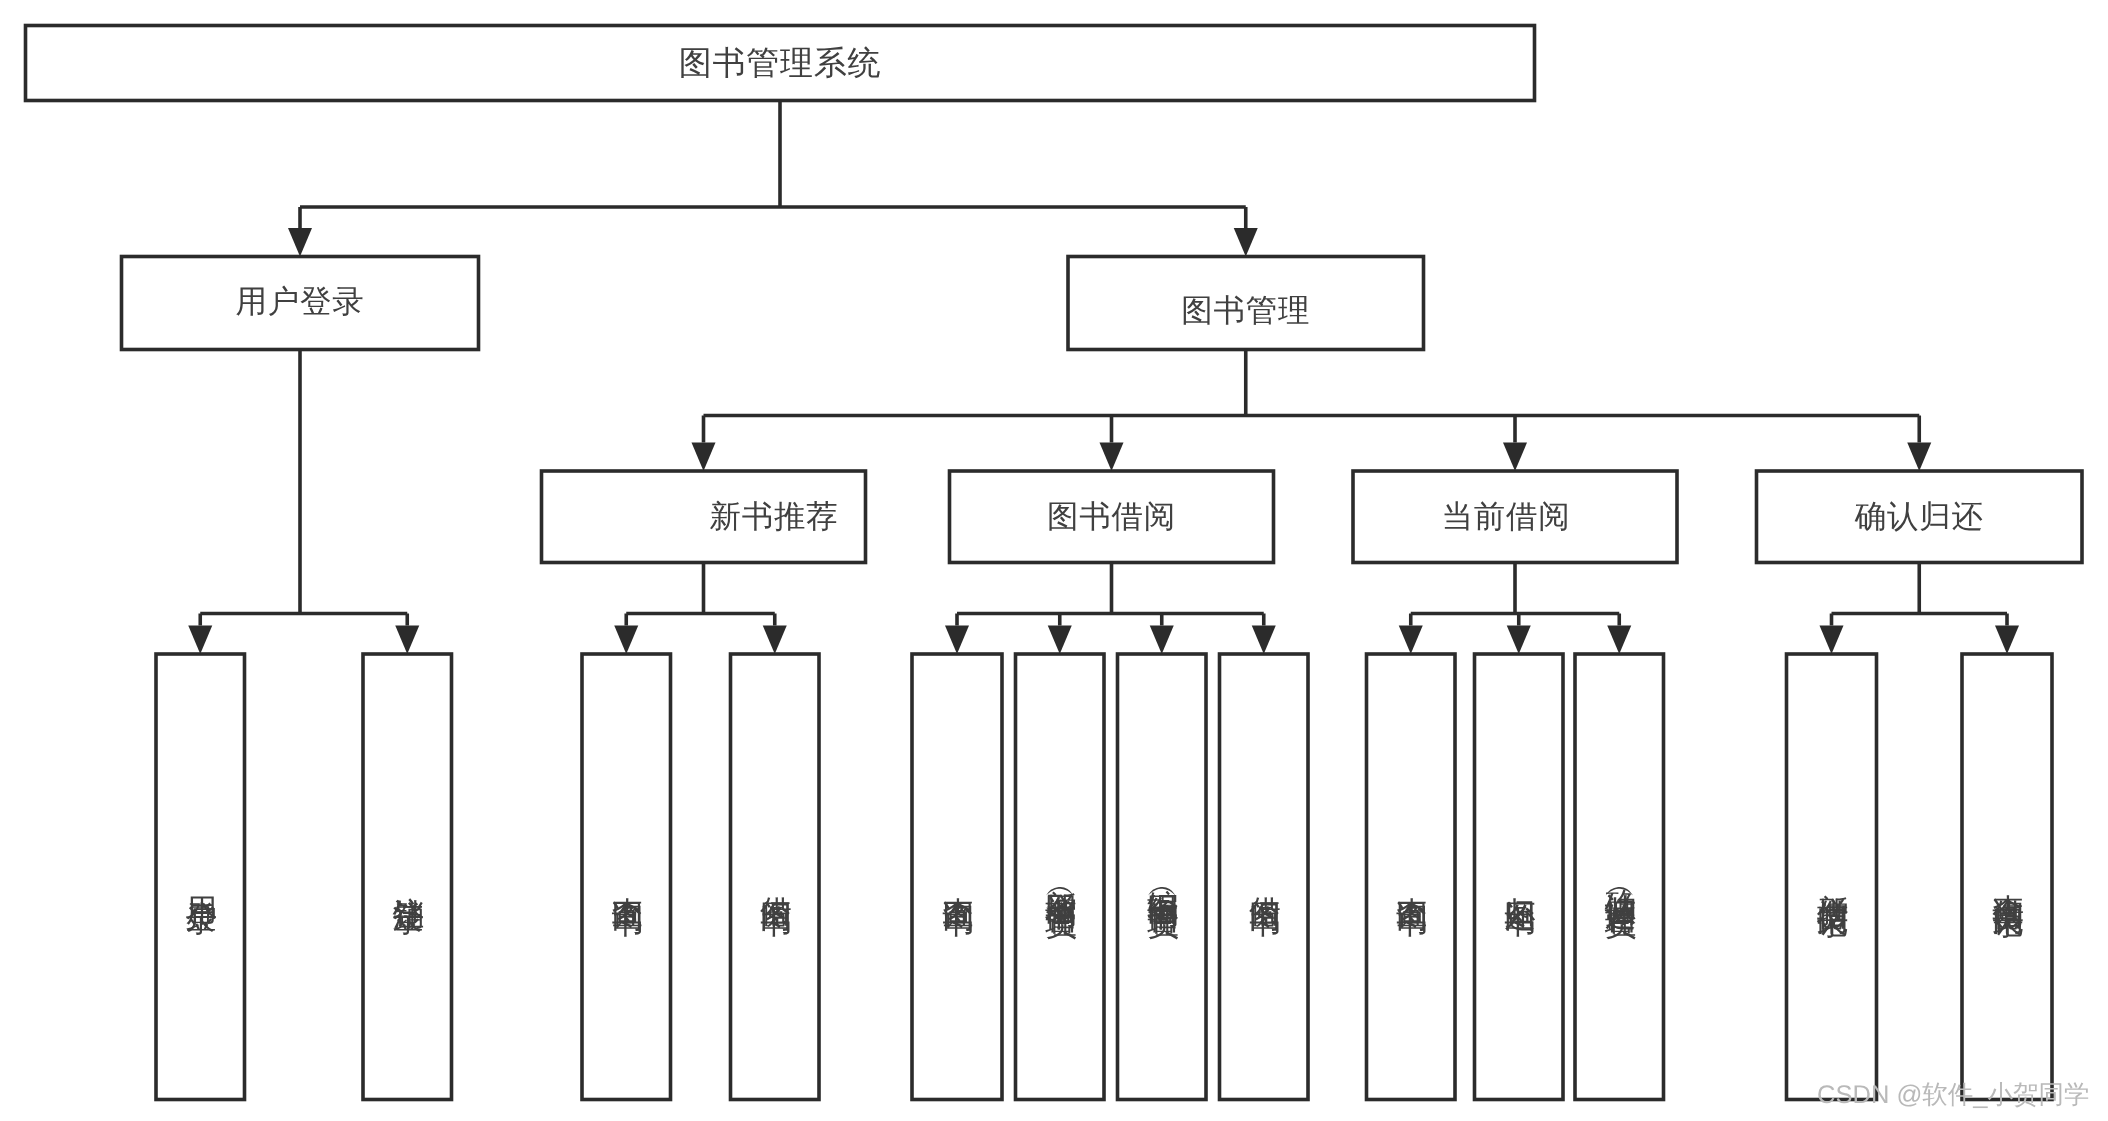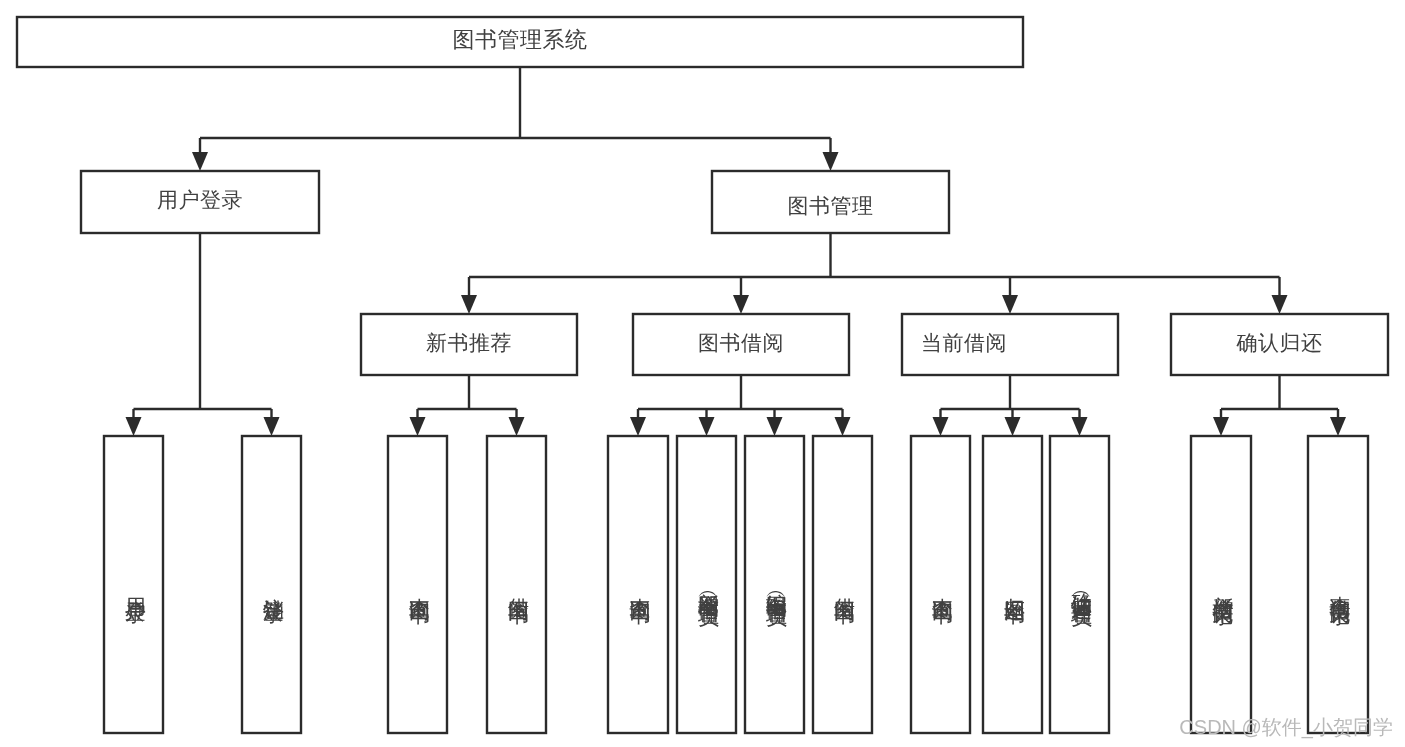--- a/index.html
+++ b/index.html
@@ -41,21 +41,21 @@
   .arrow-head {
     fill: #2b2b2b;
     stroke: none;
   }
   .node-label {
     position: absolute;
     display: flex;
     align-items: center;
     justify-content: center;
     color: #404040;
-    font-family: Liberation Mono, monospace;
+    font-family: Liberation Serif, serif;
     letter-spacing: 0.5px;
     pointer-events: none;
     user-select: none;
   }
   .node-label.horizontal {
     font-size: 21px;
     line-height: 1.1;
     white-space: nowrap;
   }
   .node-label.horizontal.root {
@@ -65,21 +65,21 @@
     writing-mode: vertical-rl;
     text-orientation: upright;
     font-size: 21px;
     line-height: 1.42;
     letter-spacing: 2px;
   }
   .watermark {
     position: absolute;
     right: 12px;
     bottom: 6px;
-    font-size: 20px;
+    font-size: 17px;
     color: #b9b9b9;
     font-family: "Liberation Sans", "DejaVu Sans", sans-serif;
     white-space: nowrap;
     user-select: none;
   }
 </style>
 </head>
 <body>
 
 <div id="diagram-root">
@@ -160,23 +160,23 @@
         <polygon points="1213,417 1229,417 1221,436" class="arrow-head"></polygon>
         <line x1="1338" y1="409" x2="1338" y2="417" class="connector"></line>
         <polygon points="1330,417 1346,417 1338,436" class="arrow-head"></polygon>
       </g>
   </svg>
 
   <div id="labels-layer">
       <div class="node-label horizontal root" style="left: 17px; top: 17px; width: 1006px; height: 50px;">图书管理系统</div>
       <div class="node-label horizontal" style="left: 81px; top: 171px; width: 238px; height: 62px;">用户登录</div>
       <div class="node-label horizontal" style="left: 712px; top: 171px; width: 237px; height: 74px;">图书管理</div>
-      <div class="node-label horizontal" style="left: 361px; top: 314px; width: 216px; height: 61px;">新书推荐</div>
+      <div class="node-label horizontal" style="left: 361px; top: 314px; width: 216px; height: 61px; padding-left: 47px;">新书推荐</div>
       <div class="node-label horizontal" style="left: 633px; top: 314px; width: 216px; height: 61px;">图书借阅</div>
-      <div class="node-label horizontal" style="left: 862px; top: 314px; width: 204px; height: 61px;">当前借阅</div>
+      <div class="node-label horizontal" style="left: 902px; top: 314px; width: 204px; height: 61px;">当前借阅</div>
       <div class="node-label horizontal" style="left: 1171px; top: 314px; width: 217px; height: 61px;">确认归还</div>
       <div class="node-label vertical" style="left: 104px; top: 436px; width: 59px; height: 297px;">用户登录</div>
       <div class="node-label vertical" style="left: 242px; top: 436px; width: 59px; height: 297px;">注销登录</div>
       <div class="node-label vertical" style="left: 388px; top: 436px; width: 59px; height: 297px;">查询图书</div>
       <div class="node-label vertical" style="left: 487px; top: 436px; width: 59px; height: 297px;">借阅图书</div>
       <div class="node-label vertical" style="left: 608px; top: 436px; width: 60px; height: 297px;">查询图书</div>
       <div class="node-label vertical" style="left: 677px; top: 436px; width: 59px; height: 297px;">新增图书（管理员）</div>
       <div class="node-label vertical" style="left: 745px; top: 436px; width: 59px; height: 297px;">编辑图书（管理员）</div>
       <div class="node-label vertical" style="left: 813px; top: 436px; width: 59px; height: 297px;">借阅图书</div>
       <div class="node-label vertical" style="left: 911px; top: 436px; width: 59px; height: 297px;">查询图书</div>

